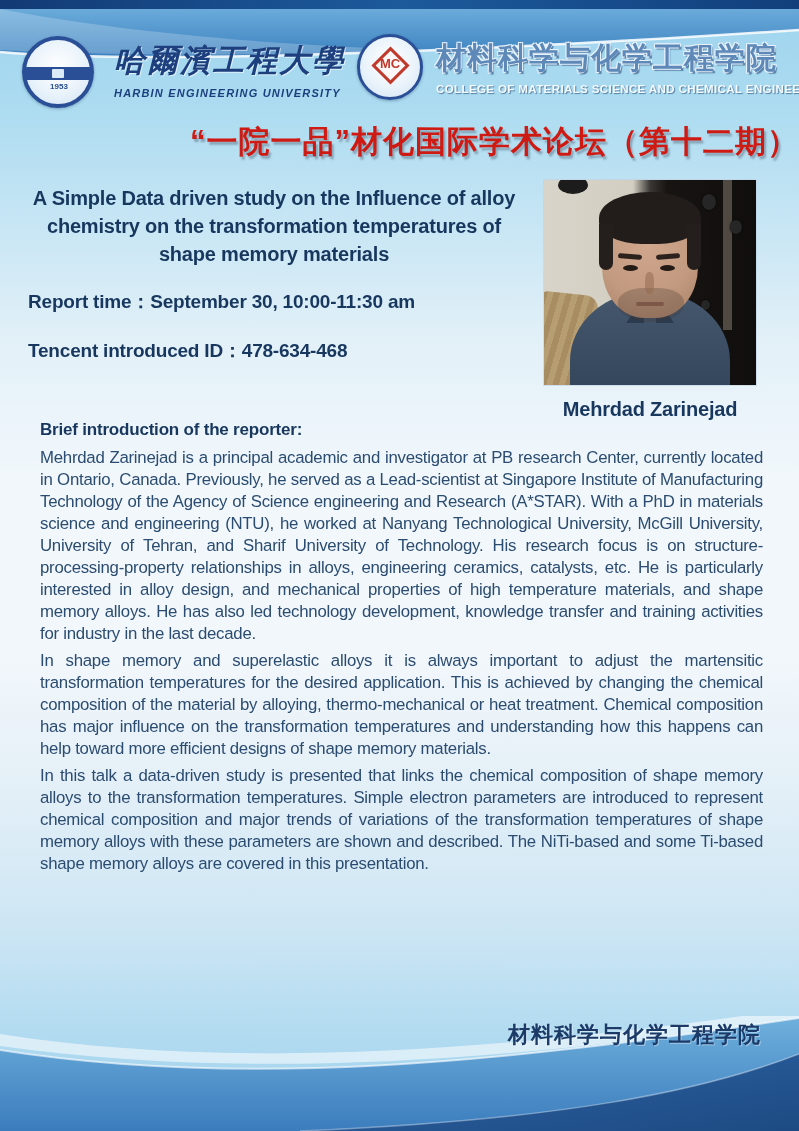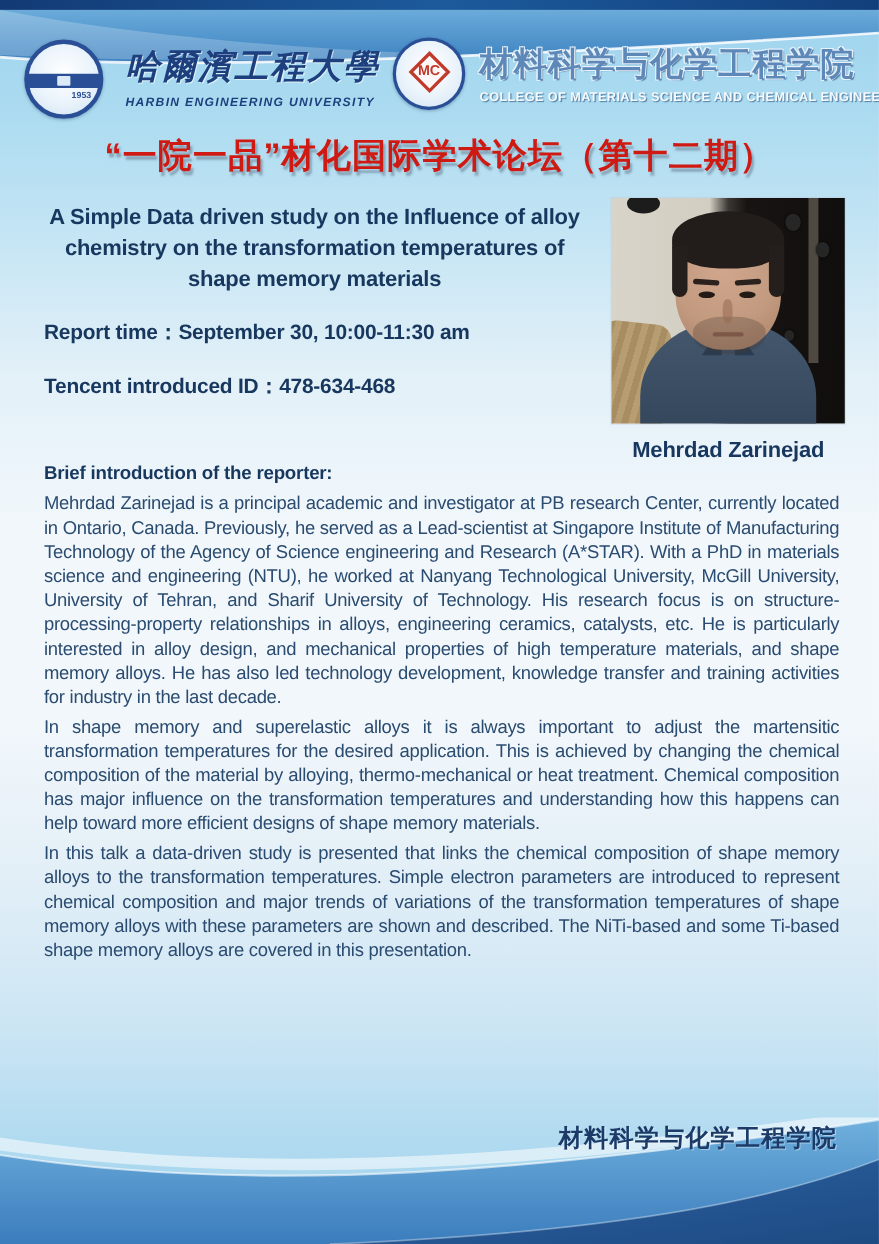--- a/index.html
+++ b/index.html
@@ -19,46 +19,46 @@
   .header-row { position:absolute; top:34px; left:18px; width:770px; height:78px; z-index:5; }
   .logo-circle {
     position:absolute; border-radius:50%;
     background:radial-gradient(circle at 50% 42%, #ffffff 0%, #eaf3fb 55%, #cfe2f2 100%);
     border:4px solid #2a4f96;
     box-shadow:0 1px 3px rgba(20,50,90,.35);
   }
   .heu-logo { left:4px; top:2px; width:72px; height:72px; }
   .heu-band { position:absolute; left:-1px; top:27px; width:66px; height:13px; background:#2a4f96; border-radius:2px; }
   .heu-building { position:absolute; left:26px; top:29px; width:12px; height:9px; background:#dce9f6; border-radius:1px; }
-  .heu-year { position:absolute; left:16px; top:42px; width:64px; text-align:center; font-size:8px; font-weight:bold; color:#2a4f96; }
+  .heu-year { position:absolute; left:1px; top:42px; width:64px; text-align:center; font-size:8px; font-weight:bold; color:#2a4f96; }
   .heu-text { position:absolute; left:96px; top:6px; width:240px; }
   .heu-cn { font-size:31px; font-weight:bold; font-style:italic; color:#1d3f7d; white-space:nowrap; letter-spacing:2px; text-shadow:1px 1px 0 rgba(255,255,255,.6); }
   .heu-en { margin-top:5px; font-size:11px; font-weight:bold; color:#1d3f7d; letter-spacing:1.2px; white-space:nowrap;font-style:italic; }
   .college-logo { left:339px; top:0; width:66px; height:66px; border-width:3px; }
   .mce-diamond {
     position:absolute; left:17px; top:15px; width:27px; height:27px;
     border:3px solid #c0392b; transform:rotate(45deg); background:#fdf8f7;
   }
   .mce-letters { position:absolute; left:0px; top:19px; width:60px; text-align:center; font-size:13px; font-weight:bold; color:#c0392b; }
   .college-text { position:absolute; left:418px; top:4px; width:352px; }
   .college-cn {
     font-size:30px; font-weight:bold; color:#5d88b8; white-space:nowrap; letter-spacing:1px;
     text-shadow:-1px -1px 0 #e8f2fa, 1px -1px 0 #e8f2fa, -1px 1px 0 #e8f2fa, 1.5px 1.5px 1px #5a82a8;
   }
   .college-en { margin-top:4px; font-size:11.5px; font-weight:bold; color:#f4fafd; letter-spacing:.4px; white-space:nowrap; text-shadow:1px 1px 1px rgba(60,100,140,.8); }
 
   
   .forum-title {
-    position:absolute; top:121px; left:0; width:100%; text-align:center; z-index:5;
+    position:absolute; top:121px; left:0; width:100%; text-align:right; z-index:5;
     font-size:31px; font-weight:bold; color:#ce1a12; letter-spacing:1px;
     text-shadow:2px 3px 2px rgba(95,115,135,.55);
   }
 
   
-  .talk-row { position:absolute; top:180px; left:40px; width:728px; z-index:5; display:flex;gap:20px; }
+  .talk-row { position:absolute; top:180px; left:28px; width:728px; z-index:5; display:flex;gap:20px; }
   .talk-left { width:512px; padding-top:4px; }
   .talk-title {
     text-align:center; font-size:20px; font-weight:bold; color:#17375e;
     line-height:28px; letter-spacing:-0.2px; margin-bottom:21px;
   }
   .talk-line { font-size:19px; font-weight:bold; color:#17375e; margin-bottom:23px; letter-spacing:-0.2px; }
   .photo-col { width:212px; margin-left:4px; }
   .photo {
     position:relative; width:212px; height:205px; overflow:hidden;
     background:linear-gradient(90deg,#d8d4c9 0%,#d3cec2 42%,#3a3734 50%,#171412 58%,#100e0d 100%);

